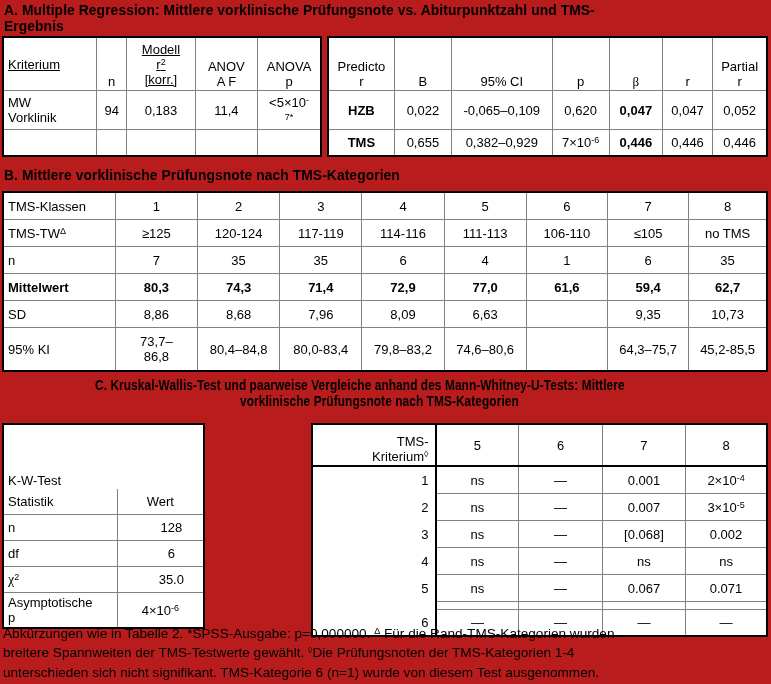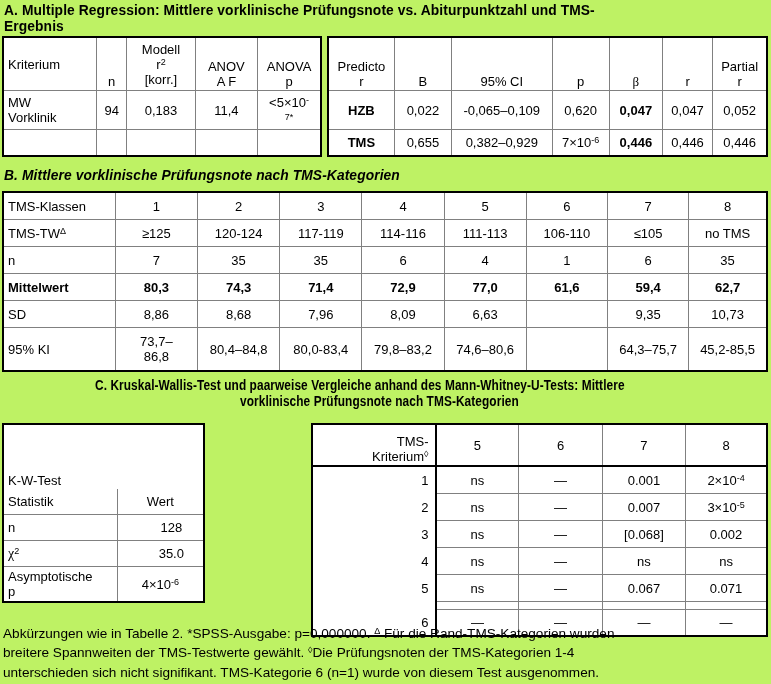--- a/index.html
+++ b/index.html
@@ -1,31 +1,31 @@
 <!DOCTYPE html>
 <html><head>
 <meta charset="utf-8">
 <style>
   html,body { margin:0; padding:0; background:#fff; }
   .page {
-    position:relative; width:771px; height:684px; background:#bef264;
+    position:relative; width:771px; height:684px; background:#b91c1c;
     font-family:"Liberation Sans", sans-serif; color:#000; overflow:hidden;
   }
   .title { position:absolute; font-weight:bold; font-size:13.8px; line-height:16px; letter-spacing:0.1px; }
   .cond span.cline { display:inline-block; transform:scaleX(0.86); transform-origin:0 50%; white-space:nowrap; }
 
   table { border-collapse:collapse; table-layout:fixed; position:absolute; background:#fff; }
   .ta { border:2px solid #000; }
   .ta td {
     border:1px solid #808080; font-size:13px; line-height:15px;
     text-align:center; vertical-align:middle; padding:1px 2px; overflow:hidden;
   }
   .al { text-align:left !important; padding-left:4px !important; }
   .va-b { vertical-align:bottom !important; padding-bottom:1px !important; }
-  .va-m { vertical-align:middle !important; }
+  .va-m { vertical-align:middle !important;text-decoration:underline; }
   .b { font-weight:bold; }
   sup { font-size:9px; line-height:0; vertical-align:4px; }
   .small { font-size:9px; vertical-align:2px; }
   .greek { font-family:"Liberation Serif", serif; font-size:14px; }
 
   
   #table-a-left  { left:2px;  top:36px; width:320px; }
   #table-a-right { left:327px; top:36px; width:441px; }
   tr.ahdr td { height:50px; }
   tr.arow2 td { height:36px; }
@@ -157,21 +157,21 @@
       <td>0,655</td>
       <td>0,382–0,929</td>
       <td><span>7×10</span><sup>-6</sup></td>
       <td class="b">0,446</td>
       <td>0,446</td>
       <td>0,446</td>
     </tr>
   </tbody>
     </table>
 
-  <div class="title" style="left:4px; top:168px; width:762px;font-style:italic;">B. Mittlere vorklinische Prüfungsnote nach TMS-Kategorien</div>
+  <div class="title" style="left:4px; top:168px; width:762px;">B. Mittlere vorklinische Prüfungsnote nach TMS-Kategorien</div>
 
   <table id="table-b" class="ta">
     <colgroup>
         <col style="width:112px">
         <col style="width:82px">
         <col style="width:82px">
         <col style="width:82px">
         <col style="width:82px">
         <col style="width:82px">
         <col style="width:81px">
@@ -267,20 +267,24 @@
         </tr>
     <tr class="cst">
       <td class="al">Statistik</td>
       <td>Wert</td>
     </tr>
     <tr class="crow">
       <td class="al">n</td>
       <td>128</td>
     </tr>
     <tr class="crow">
+      <td class="al">df</td>
+      <td>6</td>
+    </tr>
+    <tr class="crow">
       <td class="al"><span class="greek">χ</span><sup>2</sup></td>
       <td>35.0</td>
     </tr>
     <tr class="crow-last">
       <td class="al"><span>Asymptotische</span><br><span>p</span></td>
       <td><span>4×10</span><sup>-6</sup></td>
     </tr>
   </tbody>
     </table>
 

